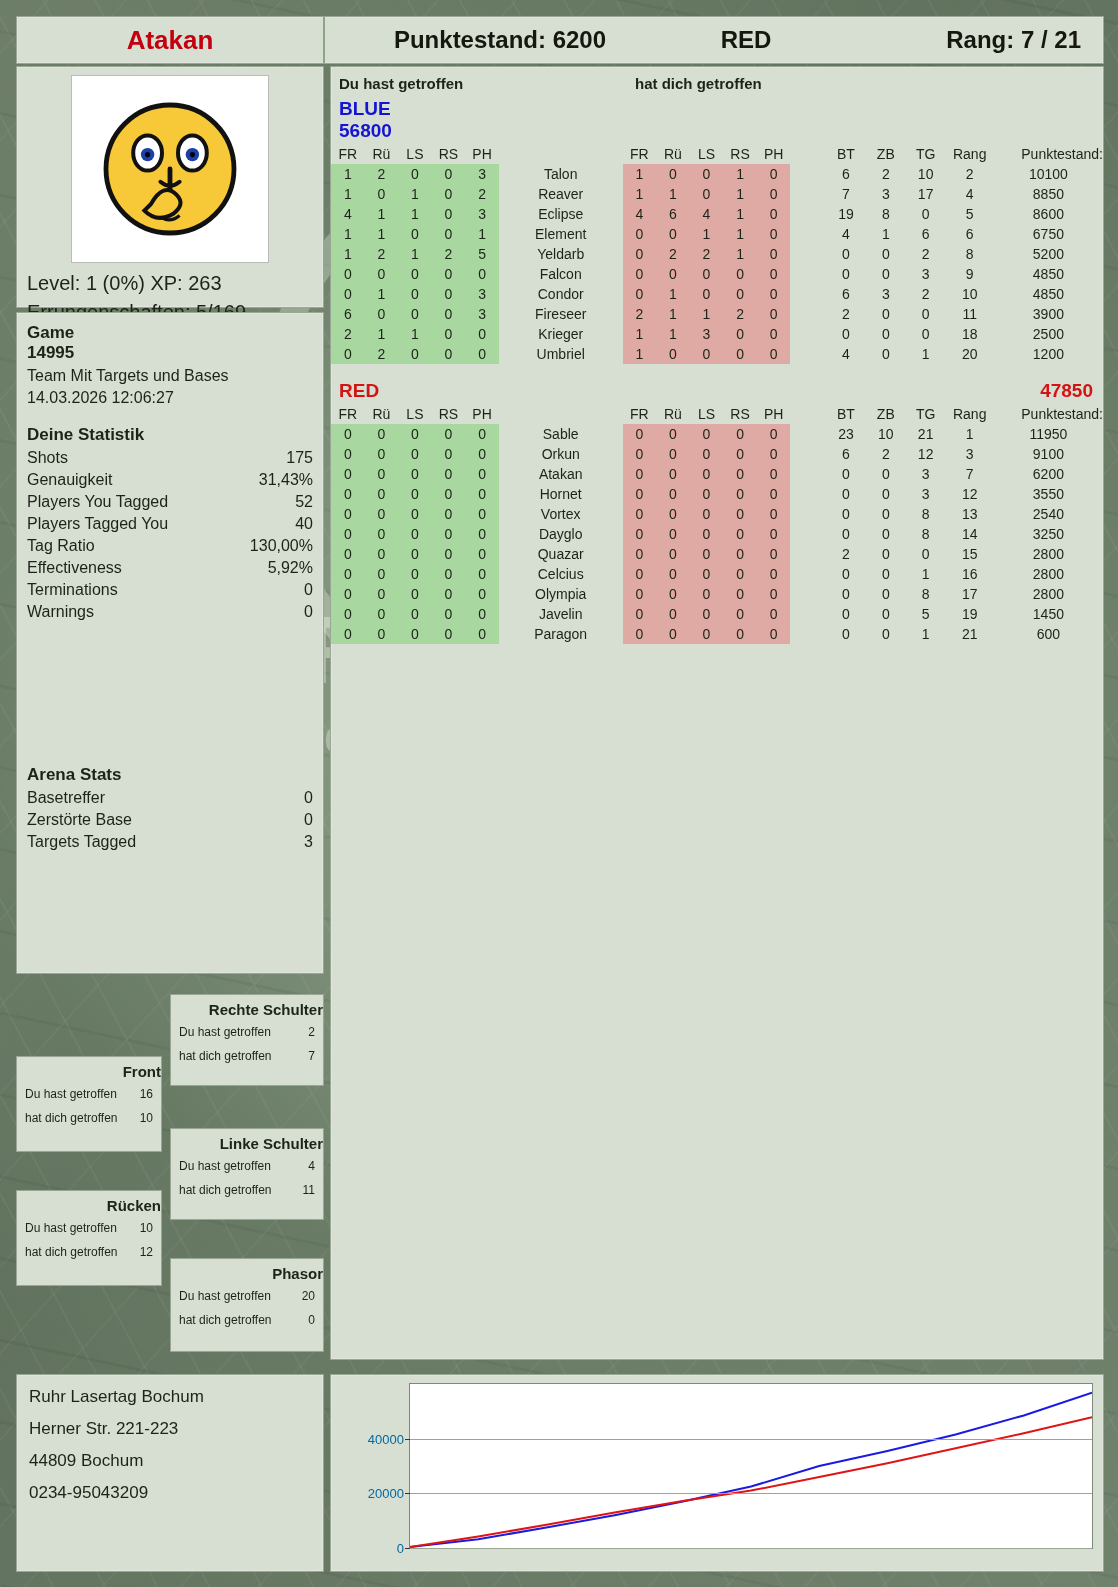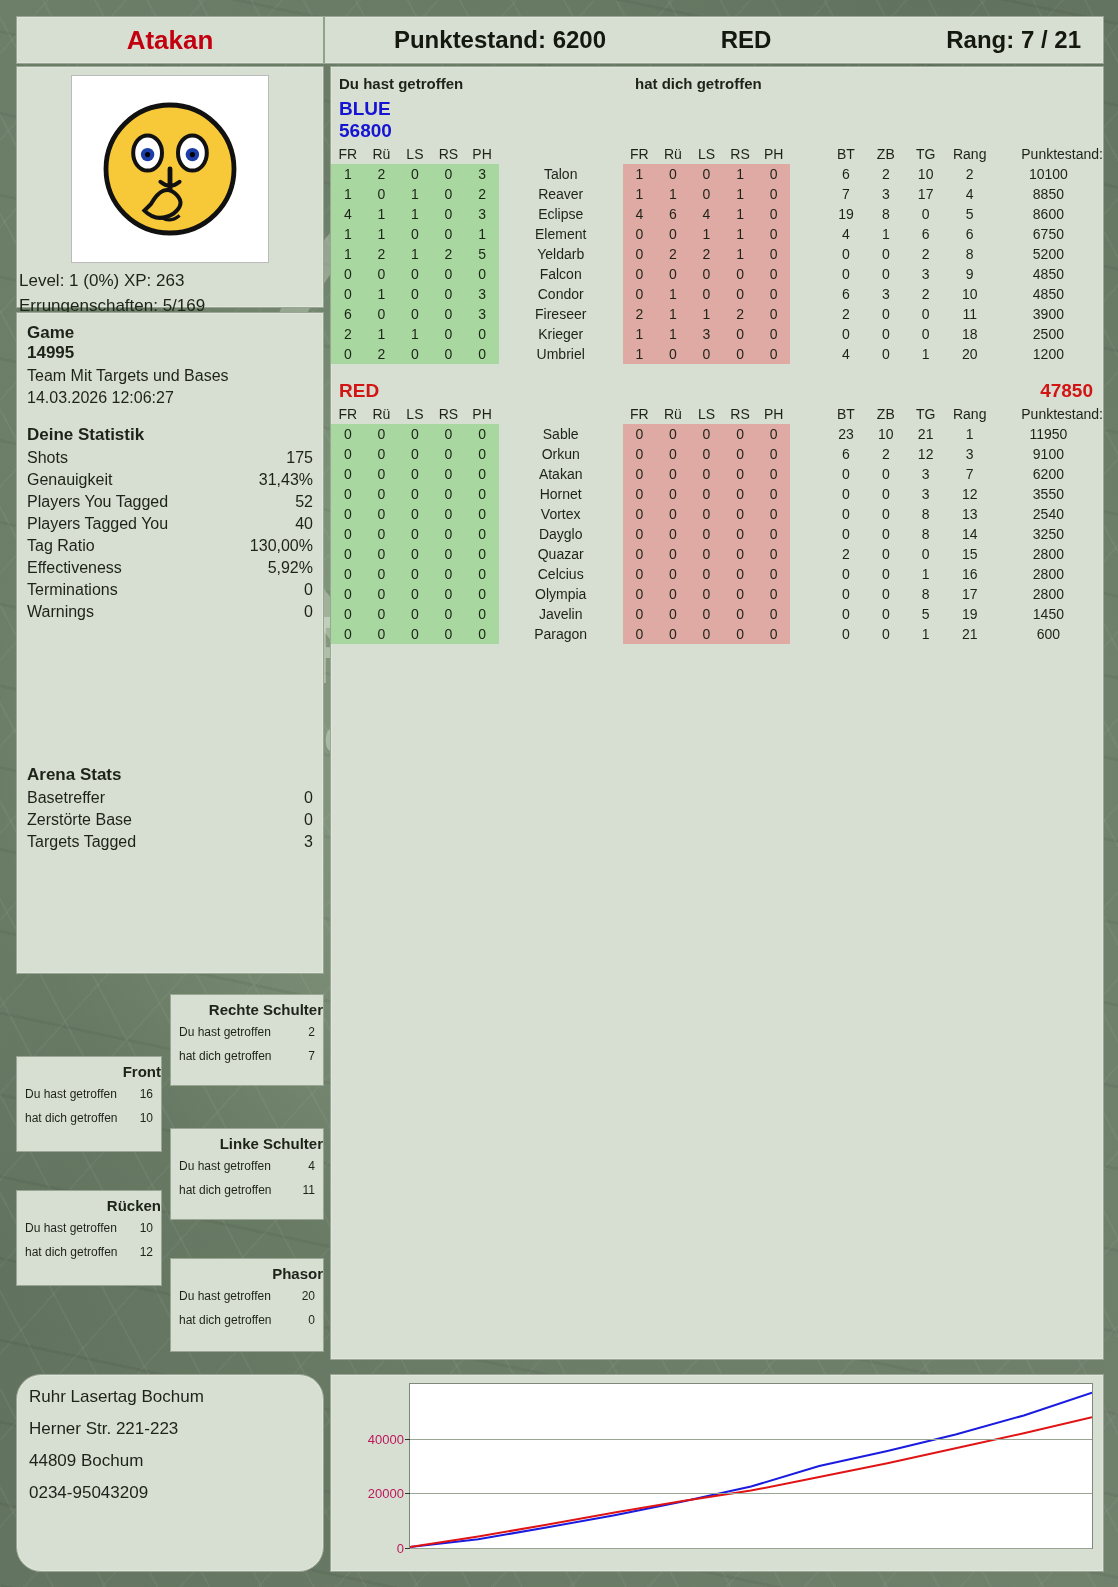--- a/index.html
+++ b/index.html
@@ -65,40 +65,40 @@
   #hdr-team{width:150px;text-align:center;font-size:24px;font-weight:bold;color:#15180f;}
   #hdr-rank{width:260px;text-align:right;padding-right:22px;font-size:24px;font-weight:bold;color:#15180f;}
 
   
   #profile{left:16px;top:66px;width:306px;height:240px;}
   .avatar{
     width:196px;height:186px;margin:8px auto 0;background:#fff;border:1px solid #bbb;
     display:flex;align-items:center;justify-content:center;
   }
   .smiley{width:160px;height:160px;}
-  .profile-line{font-size:17px;color:#1d2318;padding:0 2px;}
+  .profile-line{font-size:20px;color:#1d2318;padding:0 10px;}
   #profile .lines{margin-top:6px;line-height:1.45;}
 
   #game-panel{left:16px;top:312px;width:306px;height:660px;padding:0;}
   .gp-row{display:flex;justify-content:space-between;font-size:16px;padding:2px 10px;color:#1d2318;}
   .gp-head{font-weight:bold;font-size:17px;flex-direction:column;}
   .gp-gap{height:14px;}
   .sec-title{font-weight:bold;font-size:17px;padding:2px 10px;color:#1d2318;}
 
   
   .bp{position:absolute;background:#d7ded2;border:1px solid #9aa694;}
   .bp-title{text-align:right;font-weight:bold;font-size:15px;padding:6px 0 2px;color:#1d2318;}
   .bp-row{display:flex;justify-content:space-between;font-size:12px;padding:5px 8px;color:#1d2318;}
   #bp-front{left:16px;top:1056px;width:144px;height:94px;}
   #bp-ruecken{left:16px;top:1190px;width:144px;height:94px;}
   #bp-rs{left:170px;top:994px;width:152px;height:90px;}
   #bp-ls{left:170px;top:1128px;width:152px;height:90px;}
   #bp-phasor{left:170px;top:1258px;width:152px;height:92px;}
 
-  #venue{left:16px;top:1374px;width:306px;height:196px;border-radius:25px;}
+  #venue{left:16px;top:1374px;width:306px;height:196px;}
   .venue-line{font-size:17px;color:#1d2318;padding:12px 0 0 12px;}
 
   
   #board{left:330px;top:66px;width:772px;height:1292px;}
   .board-head{display:flex;font-size:15px;font-weight:bold;color:#1d2318;padding:8px 0 4px;}
   .bh-left{width:200px;padding-left:8px;}
   .bh-right{width:240px;padding-left:96px;}
 
   .team-bar{display:flex;align-items:baseline;padding:2px 10px 2px 8px;font-size:19px;font-weight:bold;}
   .team-bar .name{flex:1;}
@@ -118,21 +118,21 @@
   .c-stat{width:38px;}
   .c-rank{width:46px;}
   .c-score{width:104px;text-align:center;padding-right:8px;}
   .hdr-score-lbl{text-align:right !important;padding-right:8px;font-size:13px;}
 
   
   #chart{left:330px;top:1374px;width:772px;height:196px;}
   .chart-inner{position:relative;width:100%;height:100%;}
   .plot{position:absolute;left:78px;top:8px;right:10px;bottom:22px;background:#fff;border:1px solid #7d8a77;}
   .gridline{position:absolute;left:0;right:0;height:1px;background:#9aa694;}
-  .ytick{position:absolute;right:calc(100% + 6px);transform:translateY(-50%);font-size:13px;color:#be185d;white-space:nowrap;}
+  .ytick{position:absolute;right:calc(100% + 6px);transform:translateY(-50%);font-size:13px;color:#0369a1;white-space:nowrap;}
   .tickmark{position:absolute;left:-5px;width:5px;height:1px;background:#333;}
   svg.series{position:absolute;inset:0;width:100%;height:100%;}
 </style>
 </head>
 <body>
 
 <div class="bg"></div>
 
 <div class="watermark">
   <div class="wm-ring"></div>

